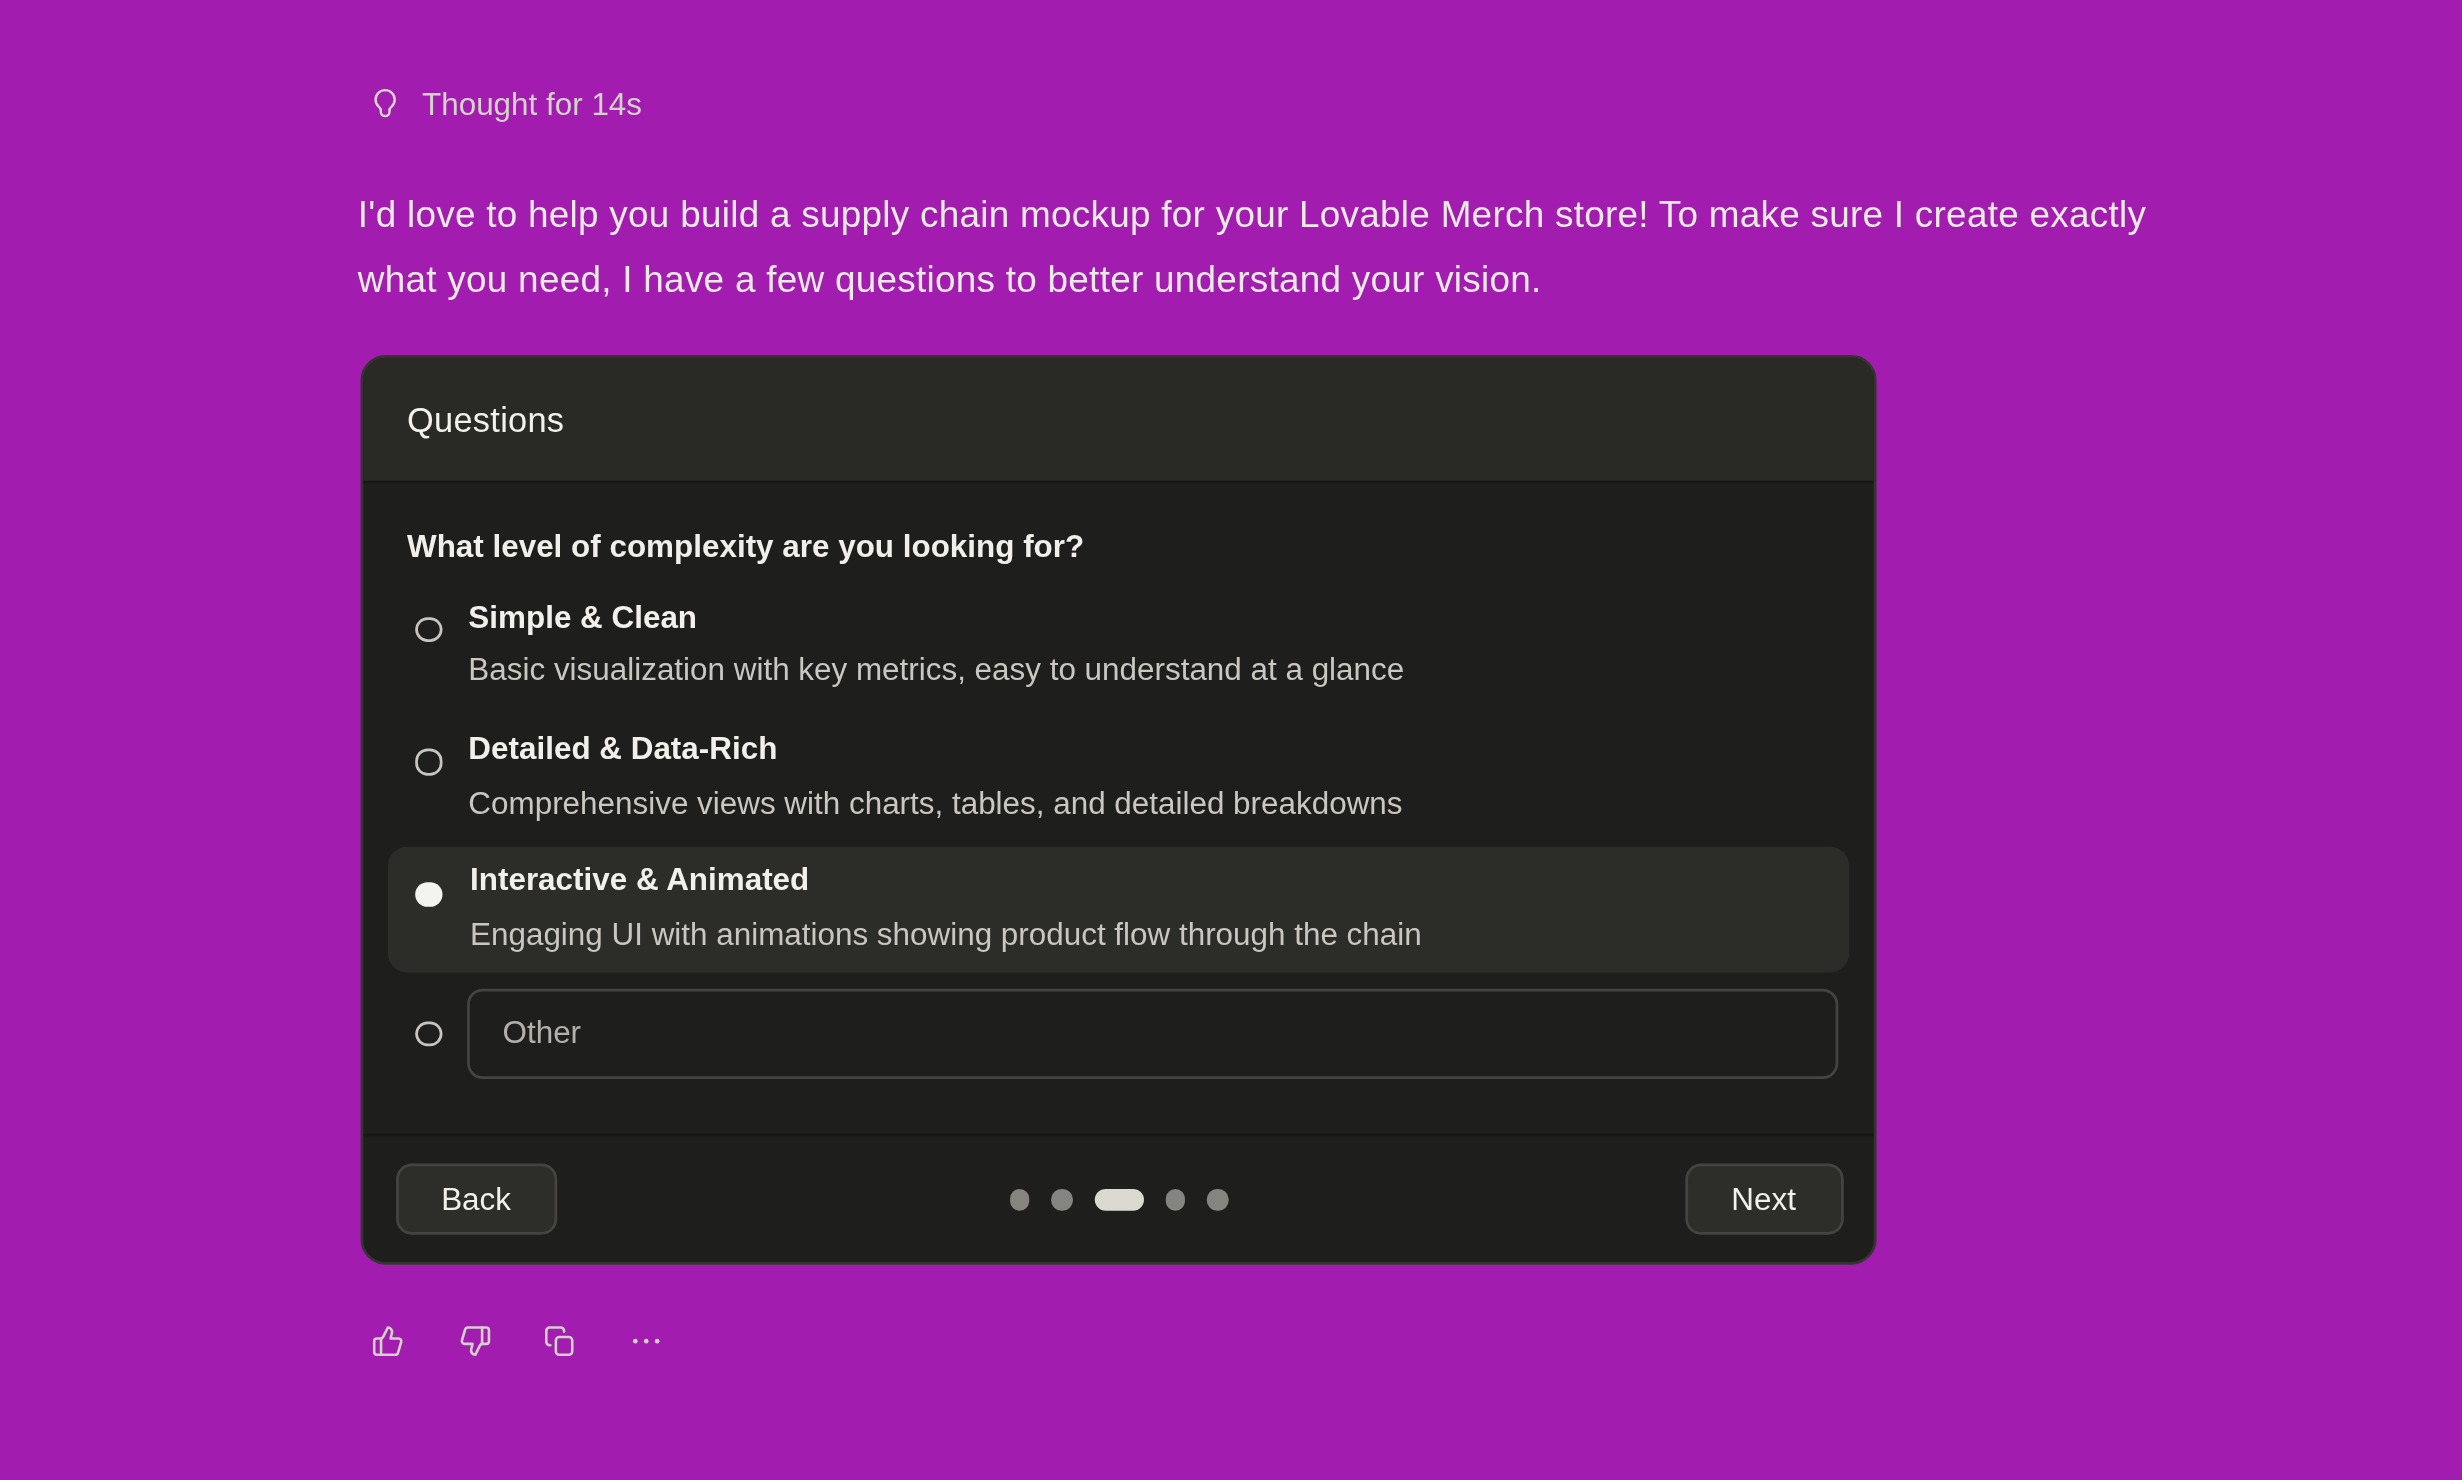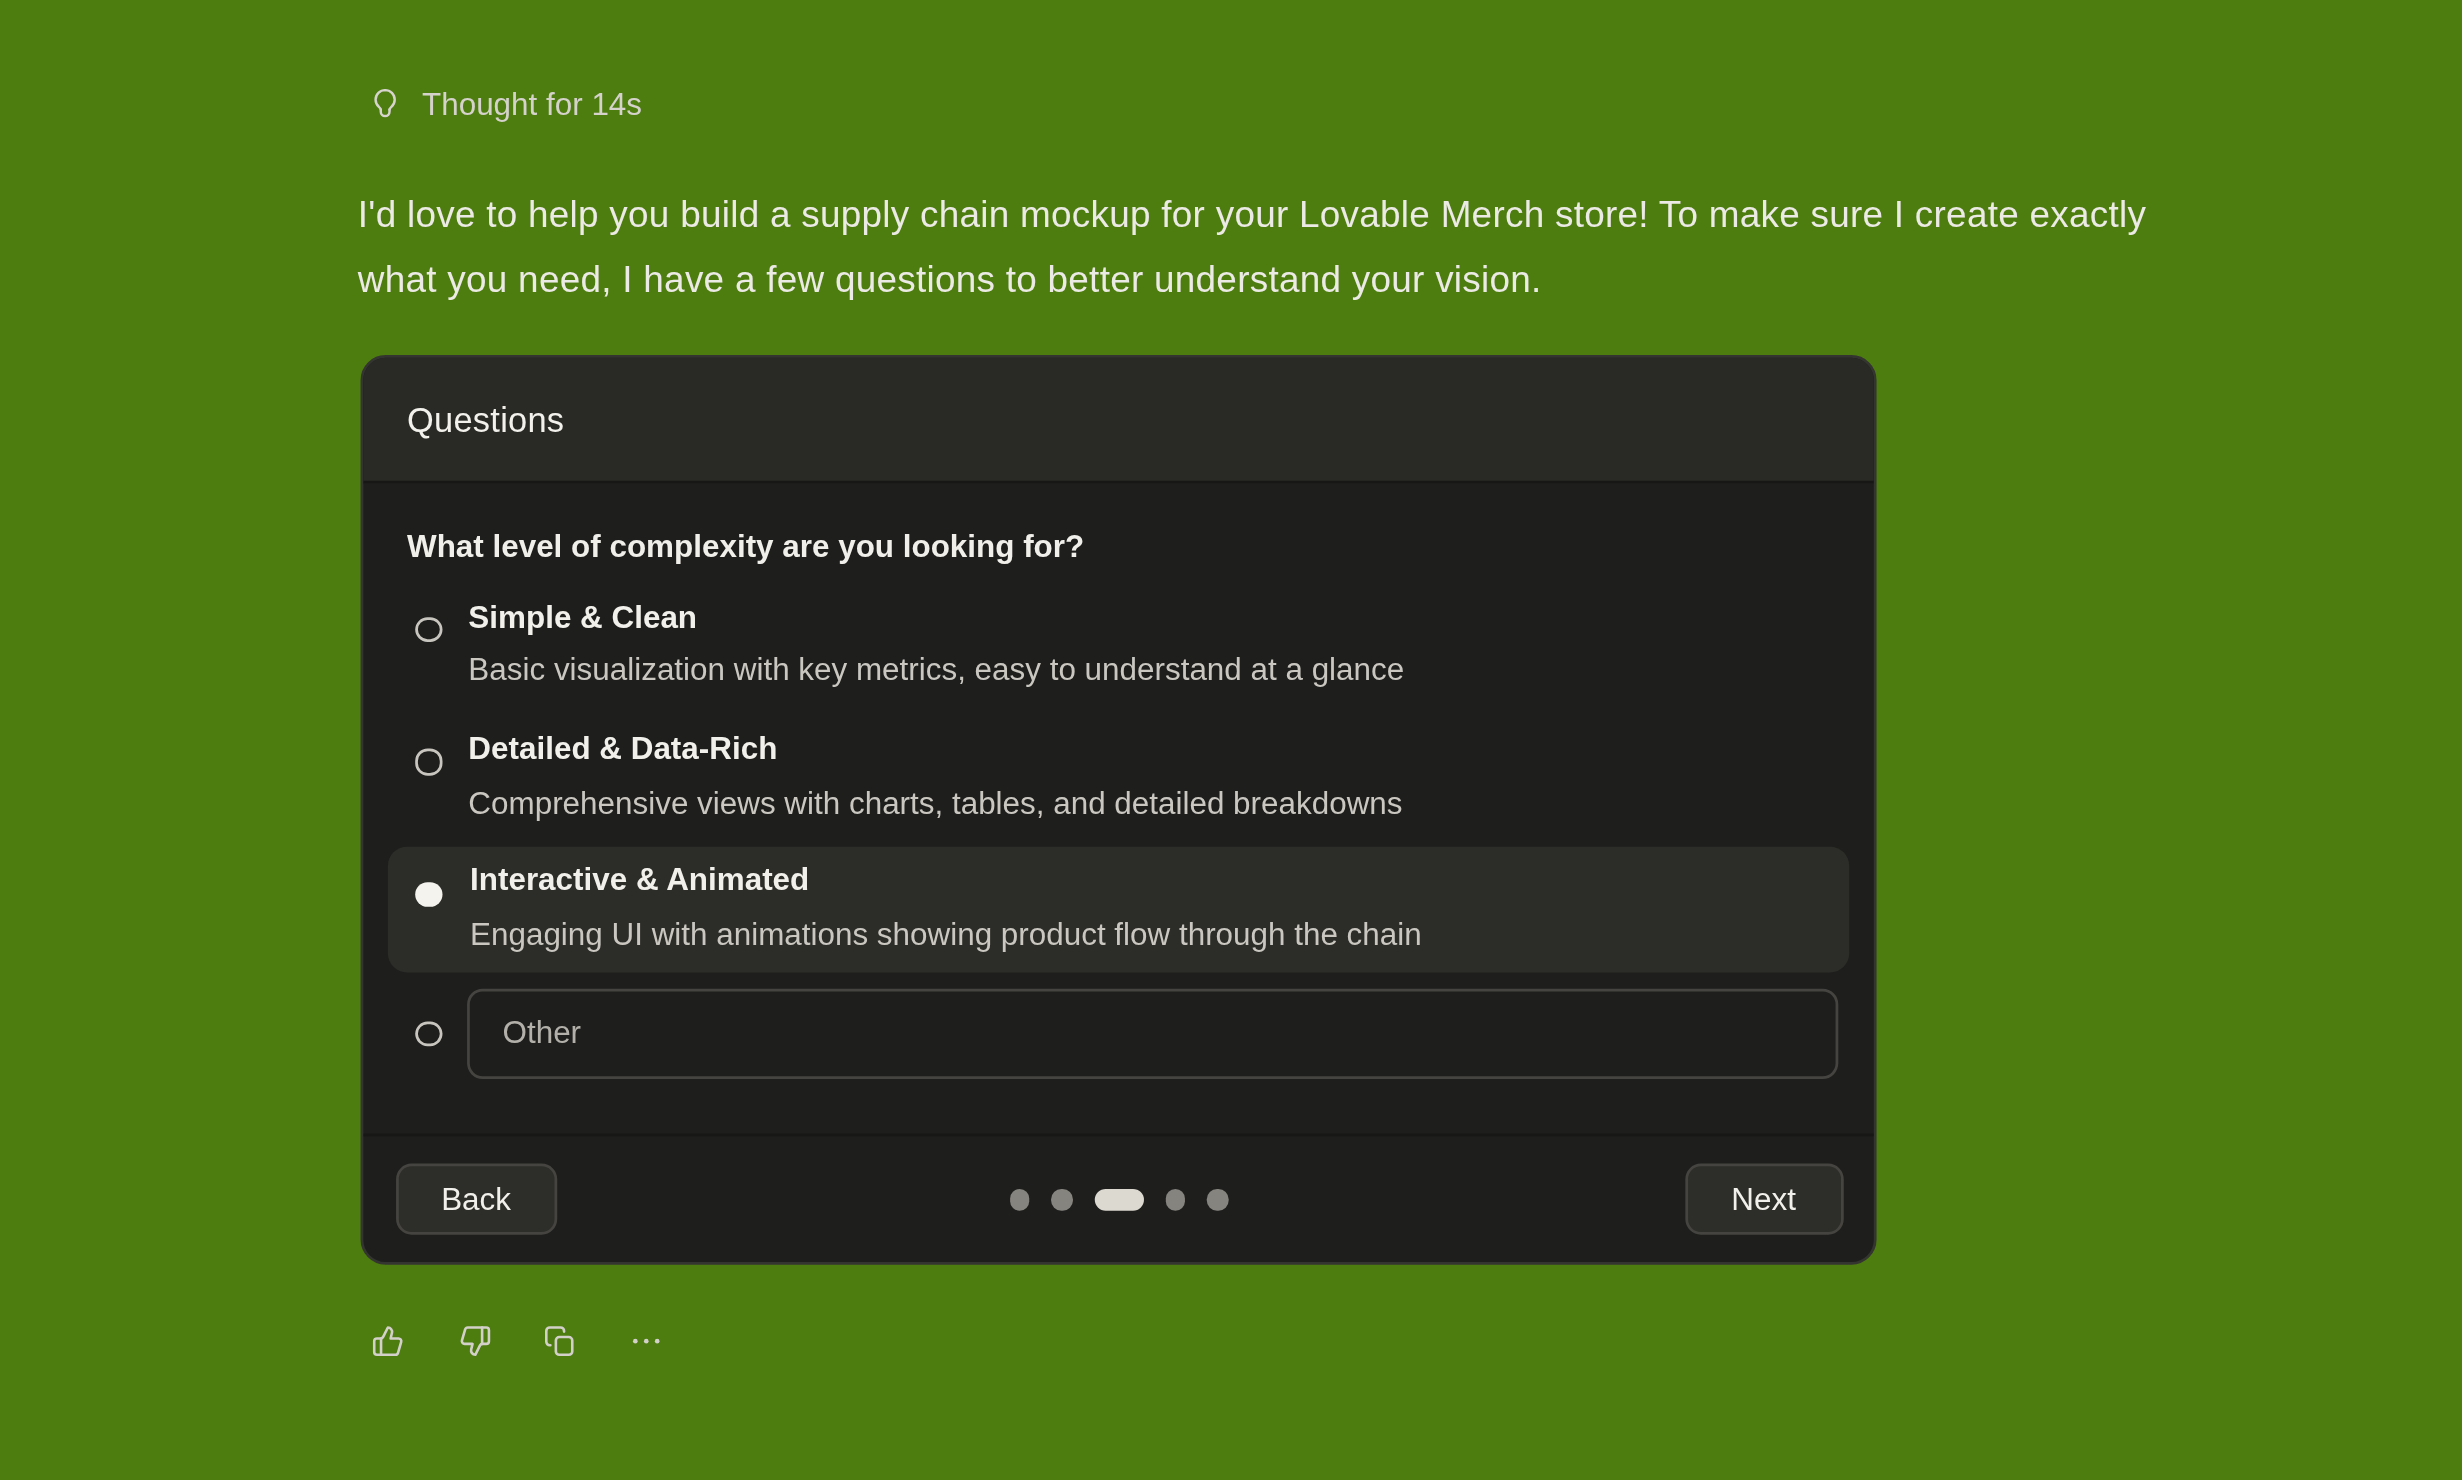--- a/index.html
+++ b/index.html
@@ -1,21 +1,21 @@
 <!DOCTYPE html>
 <html style="font-size:9.2px"><head>
 <meta charset="utf-8">
 <style>
   * { margin: 0; padding: 0; box-sizing: border-box; }
   html, body { background: #1c1c1a; }
   #screen {
     position: relative;
     width: 2462px;
     height: 1480px;
-    background: #4d7c0f;
+    background: #a21caf;
     overflow: hidden;
     font-family: "Liberation Sans", "DejaVu Sans", sans-serif;
   }
   #stage {
     position: absolute;
     top: 0; left: 0;
     width: 901px;
     height: 542px;
     transform: scale(2.7315);
     transform-origin: 0 0;

